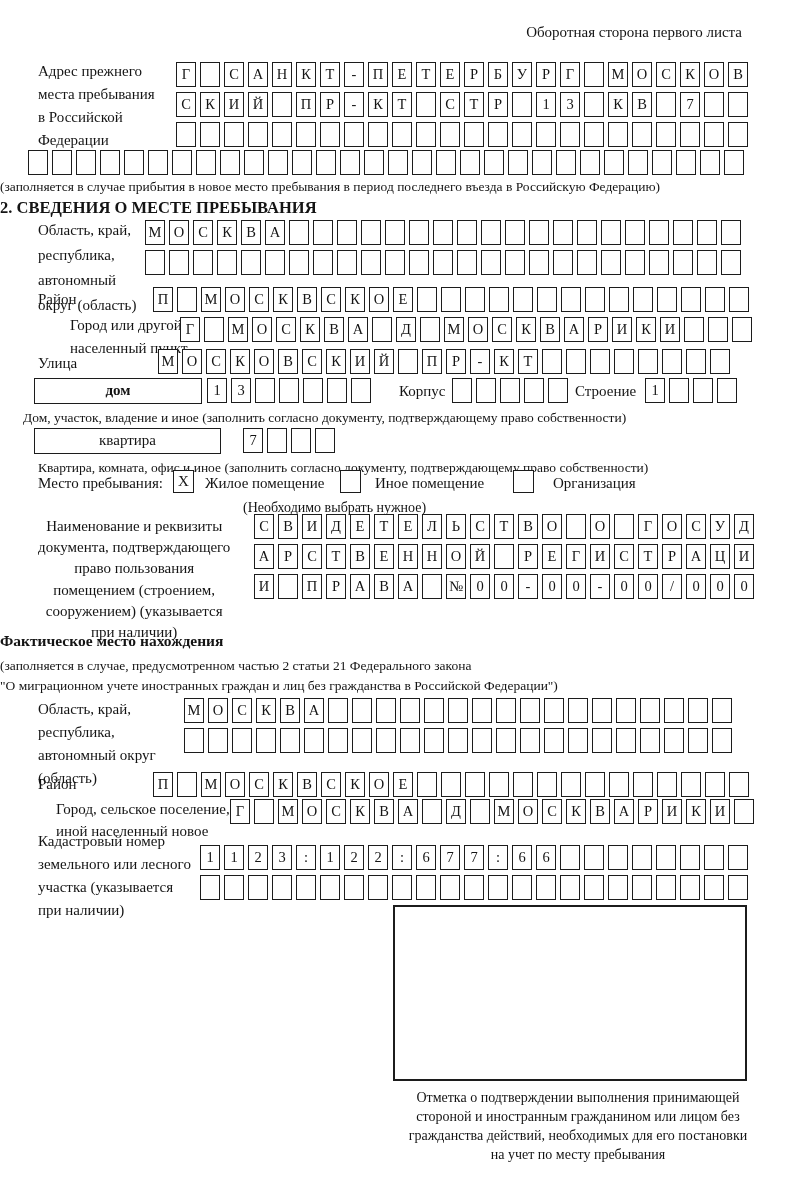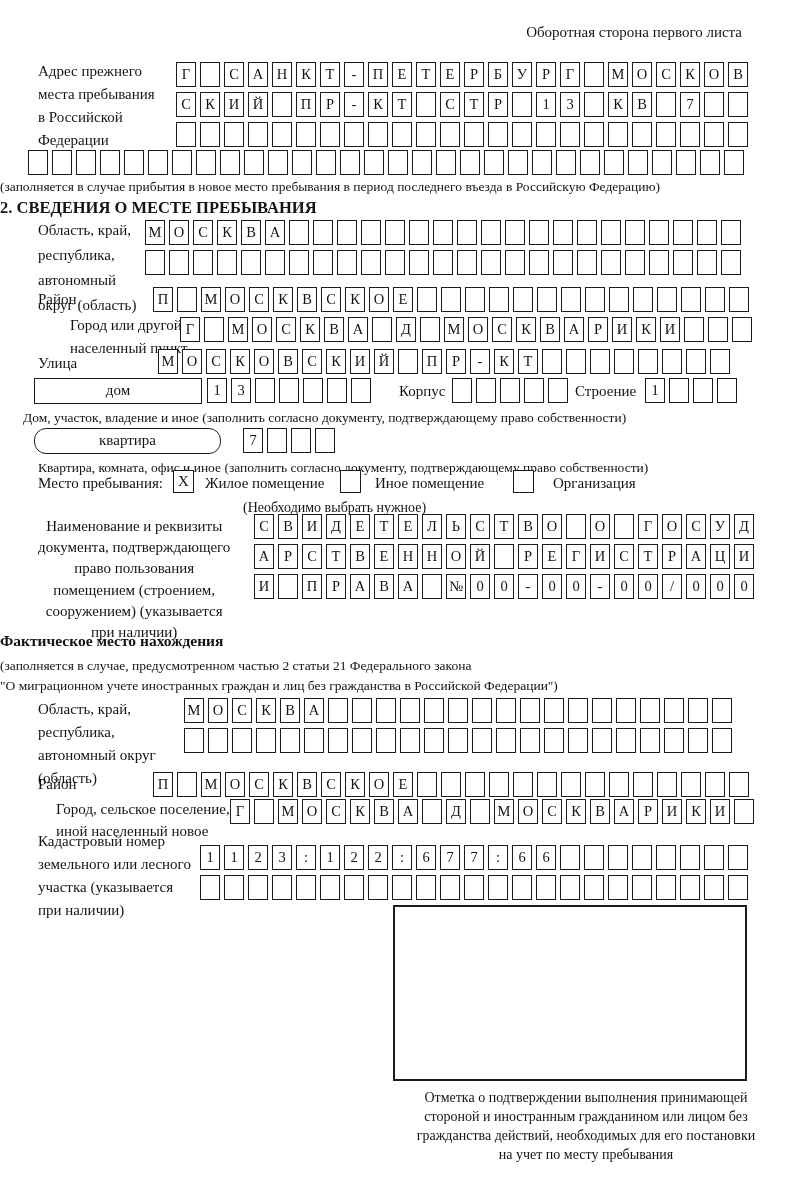--- a/index.html
+++ b/index.html
@@ -67,29 +67,29 @@
 
   <div class="abs lbl" style="left:38px;top:314px;margin-left:32px;">
     <div>Город или другой</div>
     <div>населенный пункт</div>
   </div>
   <div class="abs cellrow" style="left:180px;top:317px;"><span class="cell">Г</span><span class="cell"></span><span class="cell">М</span><span class="cell">О</span><span class="cell">С</span><span class="cell">К</span><span class="cell">В</span><span class="cell">А</span><span class="cell"></span><span class="cell">Д</span><span class="cell"></span><span class="cell">М</span><span class="cell">О</span><span class="cell">С</span><span class="cell">К</span><span class="cell">В</span><span class="cell">А</span><span class="cell">Р</span><span class="cell">И</span><span class="cell">К</span><span class="cell">И</span><span class="cell"></span><span class="cell"></span><span class="cell"></span></div>
 
   <div class="abs lbl" style="left:38px;top:352px;">Улица</div>
   <div class="abs cellrow" style="left:158px;top:349px;"><span class="cell">М</span><span class="cell">О</span><span class="cell">С</span><span class="cell">К</span><span class="cell">О</span><span class="cell">В</span><span class="cell">С</span><span class="cell">К</span><span class="cell">И</span><span class="cell">Й</span><span class="cell"></span><span class="cell">П</span><span class="cell">Р</span><span class="cell">-</span><span class="cell">К</span><span class="cell">Т</span><span class="cell"></span><span class="cell"></span><span class="cell"></span><span class="cell"></span><span class="cell"></span><span class="cell"></span><span class="cell"></span><span class="cell"></span></div>
 
-  <div class="abs wbox" style="left:34px;top:378px;width:168px;">дом</div>
+  <div class="abs wbox" style="left:34px;top:378px;width:168px;font-weight:bold;">дом</div>
   <div class="abs cellrow" style="left:207px;top:378px;"><span class="cell">1</span><span class="cell">3</span><span class="cell"></span><span class="cell"></span><span class="cell"></span><span class="cell"></span><span class="cell"></span></div>
   <div class="abs lbl" style="left:399px;top:380px;">Корпус</div>
   <div class="abs cellrow" style="left:452px;top:378px;"><span class="cell"></span><span class="cell"></span><span class="cell"></span><span class="cell"></span><span class="cell"></span></div>
   <div class="abs lbl" style="left:575px;top:380px;">Строение</div>
   <div class="abs cellrow" style="left:645px;top:378px;"><span class="cell">1</span><span class="cell"></span><span class="cell"></span><span class="cell"></span></div>
   <div class="abs note" style="left:23px;top:410px;">Дом, участок, владение и иное (заполнить согласно документу, подтверждающему право собственности)</div>
 
-  <div class="abs wbox" style="left:34px;top:428px;width:187px;border-radius:12px;">квартира</div>
+  <div class="abs wbox" style="left:34px;top:428px;width:187px;">квартира</div>
   <div class="abs cellrow" style="left:243px;top:428px;"><span class="cell">7</span><span class="cell"></span><span class="cell"></span><span class="cell"></span></div>
   <div class="abs note" style="left:38px;top:460px;">Квартира, комната, офис и иное (заполнить согласно документу, подтверждающему право собственности)</div>
 
   <div class="abs lbl" style="left:38px;top:472px;">Место пребывания:</div>
   <span class="abs checkbox" style="left:173px;top:470px;">X</span>
   <div class="abs lbl" style="left:205px;top:472px;">Жилое помещение</div>
   <span class="abs checkbox" style="left:340px;top:470px;"></span>
   <div class="abs lbl" style="left:375px;top:472px;">Иное помещение</div>
   <span class="abs checkbox" style="left:513px;top:470px;"></span>
   <div class="abs lbl" style="left:553px;top:472px;">Организация</div>
@@ -132,20 +132,20 @@
   <div class="abs lbl" style="left:38px;top:830px;">
     <div>Кадастровый номер</div>
     <div>земельного или лесного</div>
     <div>участка (указывается</div>
     <div>при наличии)</div>
   </div>
   <div class="abs cellrow" style="left:200px;top:845px;"><span class="cell">1</span><span class="cell">1</span><span class="cell">2</span><span class="cell">3</span><span class="cell">:</span><span class="cell">1</span><span class="cell">2</span><span class="cell">2</span><span class="cell">:</span><span class="cell">6</span><span class="cell">7</span><span class="cell">7</span><span class="cell">:</span><span class="cell">6</span><span class="cell">6</span><span class="cell"></span><span class="cell"></span><span class="cell"></span><span class="cell"></span><span class="cell"></span><span class="cell"></span><span class="cell"></span><span class="cell"></span></div>
   <div class="abs cellrow" style="left:200px;top:875px;"><span class="cell"></span><span class="cell"></span><span class="cell"></span><span class="cell"></span><span class="cell"></span><span class="cell"></span><span class="cell"></span><span class="cell"></span><span class="cell"></span><span class="cell"></span><span class="cell"></span><span class="cell"></span><span class="cell"></span><span class="cell"></span><span class="cell"></span><span class="cell"></span><span class="cell"></span><span class="cell"></span><span class="cell"></span><span class="cell"></span><span class="cell"></span><span class="cell"></span><span class="cell"></span></div>
 
   <div class="abs stampbox" style="left:393px;top:905px;width:354px;height:176px;"></div>
-  <div class="abs caption" style="left:376px;top:1088px;width:420px;">
+  <div class="abs caption" style="left:368px;top:1088px;width:420px;">
     <div>Отметка о подтверждении выполнения принимающей</div>
     <div>стороной и иностранным гражданином или лицом без</div>
     <div>гражданства действий, необходимых для его постановки</div>
     <div>на учет по месту пребывания</div>
   </div>
 
 </div>
 
 </body></html>

